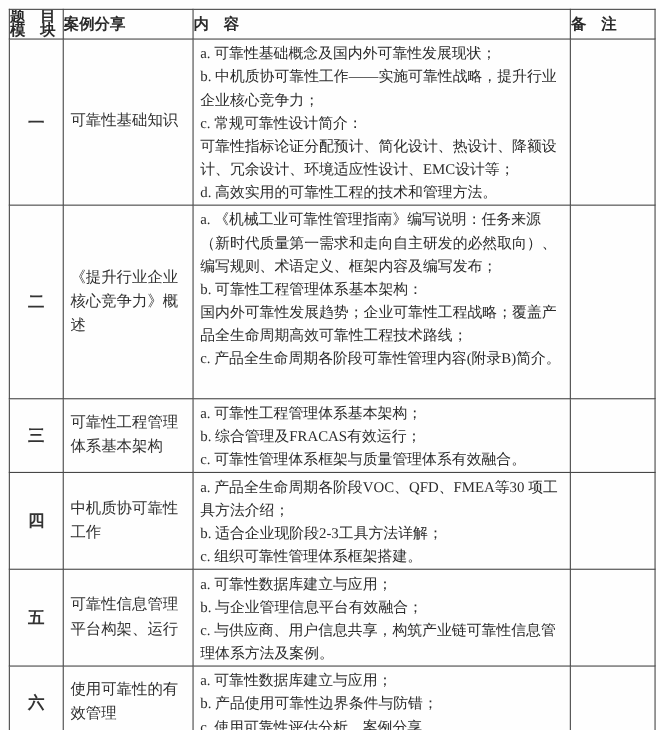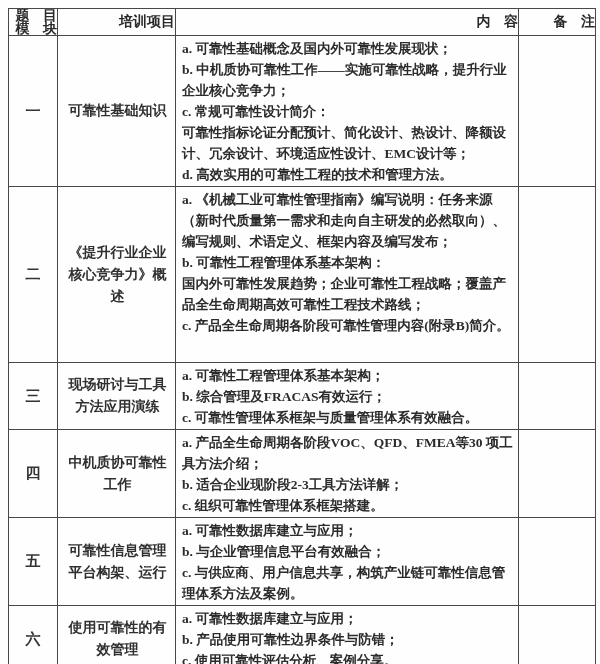--- a/index.html
+++ b/index.html
@@ -27,29 +27,28 @@
   table.training col.c1 { width: 49px; }
   table.training col.c2 { width: 118px; }
   table.training col.c3 { width: 343px; }
   table.training col.c4 { width: 77px; }
 
   table.training th,
   table.training td {
     border: 1px solid #474747;
     box-sizing: border-box;
     overflow: hidden;
-    font-weight: bold;
   }
 
   
   tr.header-row { height: 27px; }
   table.training th {
     font-weight: bold;
     font-size: 14px;
-    text-align: right;
+    text-align: left;
     vertical-align: middle;
     word-spacing: 10px;
     padding: 0;
     color: #2a2a2a;
   }
   th.module-h {
     font-size: 12px;
     line-height: 13px;
     white-space: pre-line;
     word-spacing: 1px;
@@ -65,21 +64,21 @@
 
   td.module-cell {
     text-align: center;
     vertical-align: middle;
     font-size: 15px;
     font-weight: bold;
     color: #333333;
     padding: 0;
   }
   td.project-cell {
-    text-align: center;
+    text-align: left;
     vertical-align: middle;
     font-size: 14px;
     line-height: 22px;
     padding: 2px 4px 2px 6px;
     color: #303030;
   }
   td.content-cell {
     text-align: left;
     vertical-align: top;
     font-size: 13.5px;
@@ -103,21 +102,21 @@
     <colgroup>
       <col class="c1">
         <col class="c2">
         <col class="c3">
         <col class="c4">
     </colgroup>
     <thead>
       <tr class="header-row">
         <th class="module-h">题 目
 模 块</th>
-        <th>培训项目</th>
+        <th>案例分享</th>
         <th>内 容</th>
         <th>备 注</th>
       </tr>
     </thead>
     <tbody>
       <tr class="r1">
         <td class="module-cell">一</td>
         <td class="project-cell">可靠性基础知识</td>
         <td class="content-cell">a. 可靠性基础概念及国内外可靠性发展现状；
 b. 中机质协可靠性工作——实施可靠性战略，提升行业企业核心竞争力；
@@ -130,21 +129,21 @@
         <td class="module-cell">二</td>
         <td class="project-cell">《提升行业企业核心竞争力》概述</td>
         <td class="content-cell">a. 《机械工业可靠性管理指南》编写说明：任务来源（新时代质量第一需求和走向自主研发的必然取向）、编写规则、术语定义、框架内容及编写发布；
 b. 可靠性工程管理体系基本架构：
 国内外可靠性发展趋势；企业可靠性工程战略；覆盖产品全生命周期高效可靠性工程技术路线；
 c. 产品全生命周期各阶段可靠性管理内容(附录B)简介。</td>
         <td class="remark-cell"></td>
       </tr>
       <tr class="r3">
         <td class="module-cell">三</td>
-        <td class="project-cell">现场研讨与工具方法应用演练</td>
+        <td class="project-cell">可靠性工程管理体系基本架构</td>
         <td class="content-cell">a. 可靠性工程管理体系基本架构；
 b. 综合管理及FRACAS有效运行；
 c. 可靠性管理体系框架与质量管理体系有效融合。</td>
         <td class="remark-cell"></td>
       </tr>
       <tr class="r4">
         <td class="module-cell">四</td>
         <td class="project-cell">中机质协可靠性工作</td>
         <td class="content-cell">a. 产品全生命周期各阶段VOC、QFD、FMEA等30 项工具方法介绍；
 b. 适合企业现阶段2-3工具方法详解；

